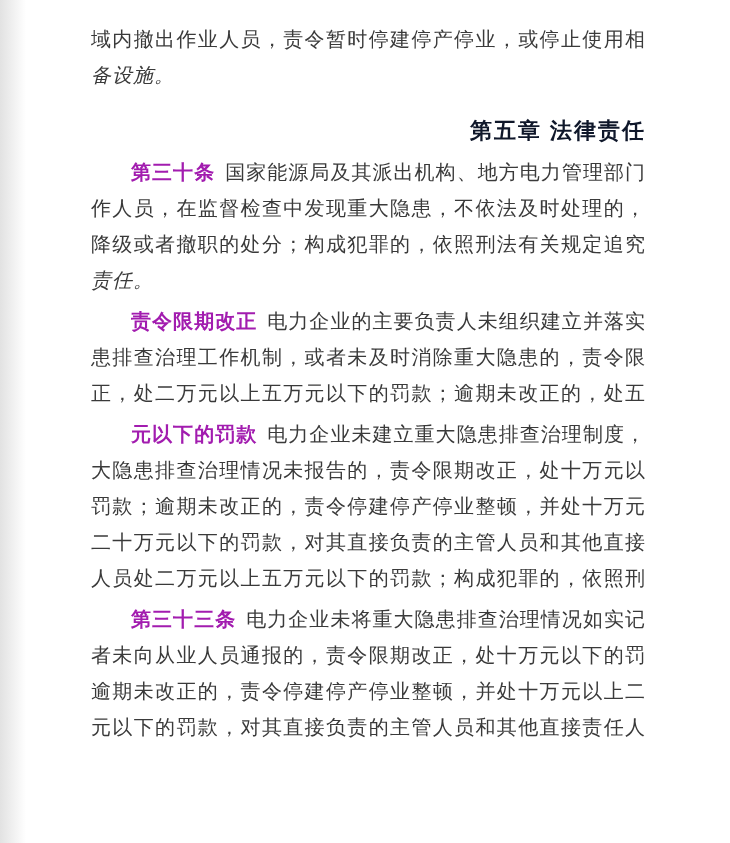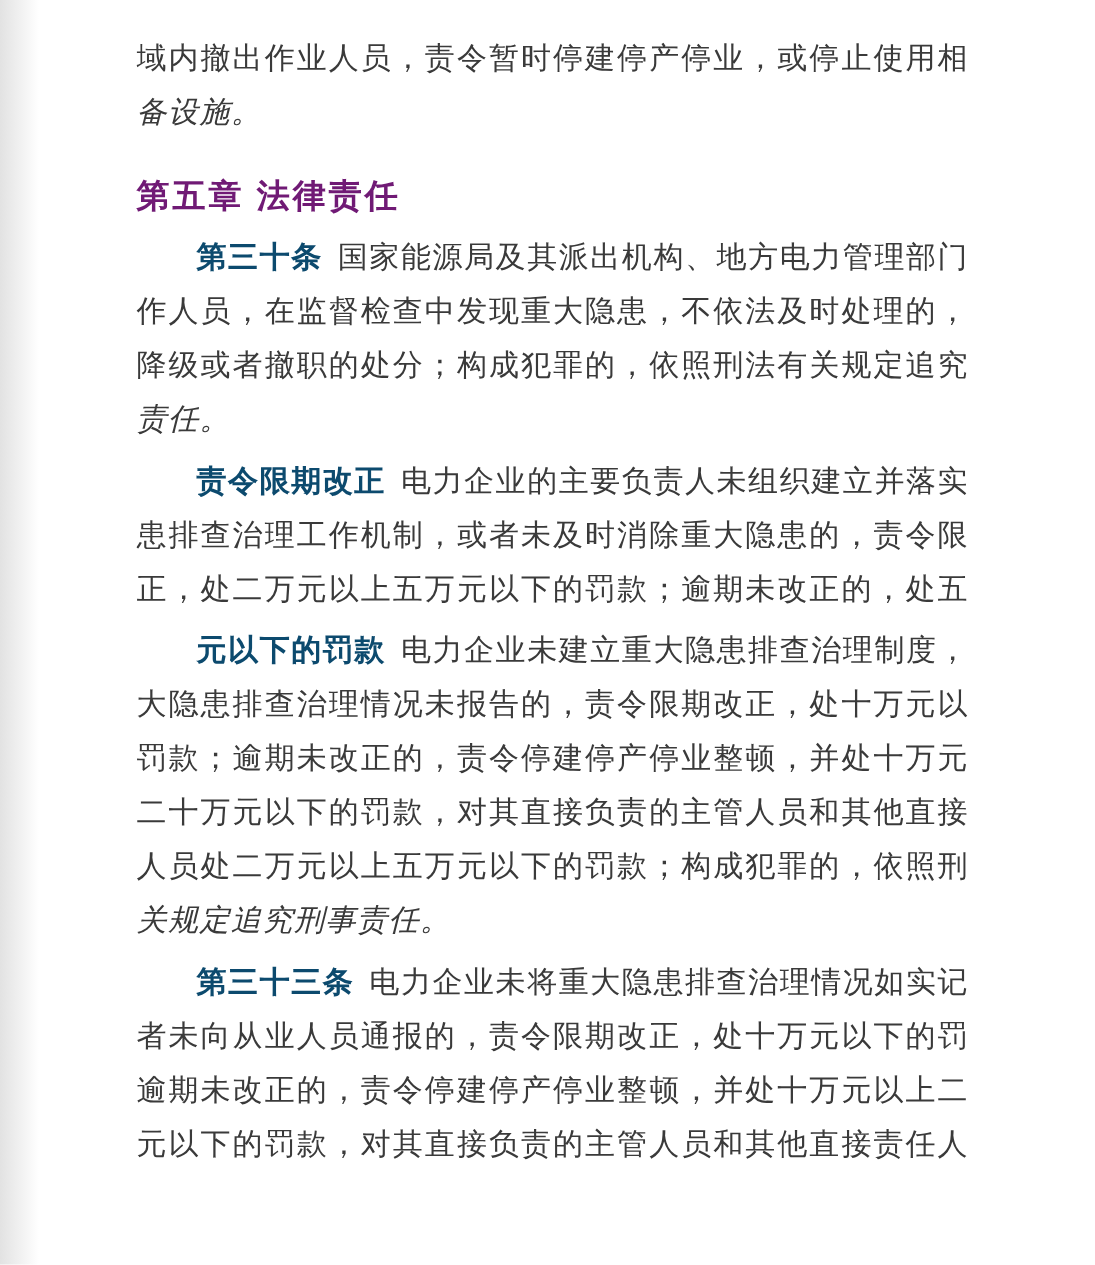--- a/index.html
+++ b/index.html
@@ -31,32 +31,32 @@
       text-align: justify;
       text-align-last: justify;
       overflow: hidden;
     }
     .line.last { text-align-last: left; font-style: italic; }
     .line.first { text-indent: 40px; }
     .chapter {
       margin: 20px 0 4px 0;
       height: 36px;
       line-height: 36px;
-      text-align: left;
+      text-align: right;
       font-family: "Liberation Sans", "DejaVu Sans", sans-serif;
       font-weight: 700;
       font-size: 22px;
-      color: #701a75;
+      color: #0f172a;
       letter-spacing: 2px;
     }
     .article { margin-top: 5px; }
     .art-num {
       font-family: "Liberation Sans", "DejaVu Sans", sans-serif;
       font-weight: 700;
-      color: #0c4a6e;
+      color: #a21caf;
       margin-right: 10px;
     }
   </style>
 </head>
 <body>
 
 <div class="edge-shadow"></div>
 
 <div class="content">
   <div class="para">
@@ -75,21 +75,20 @@
         <div class="line first"><span class="art-num">责令限期改正</span>电力企业的主要负责人未组织建立并落实重大隐</div>
         <div class="line">患排查治理工作机制，或者未及时消除重大隐患的，责令限期改</div>
         <div class="line">正，处二万元以上五万元以下的罚款；逾期未改正的，处五万元</div>
       </section>
       <section class="article">
         <div class="line first"><span class="art-num">元以下的罚款</span>电力企业未建立重大隐患排查治理制度，或者重</div>
         <div class="line">大隐患排查治理情况未报告的，责令限期改正，处十万元以下的</div>
         <div class="line">罚款；逾期未改正的，责令停建停产停业整顿，并处十万元以上</div>
         <div class="line">二十万元以下的罚款，对其直接负责的主管人员和其他直接责任</div>
         <div class="line">人员处二万元以上五万元以下的罚款；构成犯罪的，依照刑法有</div>
-        <div class="line last">关规定追究刑事责任。</div>
       </section>
       <section class="article">
         <div class="line first"><span class="art-num">第三十三条</span>电力企业未将重大隐患排查治理情况如实记录或</div>
         <div class="line">者未向从业人员通报的，责令限期改正，处十万元以下的罚款；</div>
         <div class="line">逾期未改正的，责令停建停产停业整顿，并处十万元以上二十万</div>
         <div class="line">元以下的罚款，对其直接负责的主管人员和其他直接责任人员处</div>
       </section>
     </div>
 </div>
 

